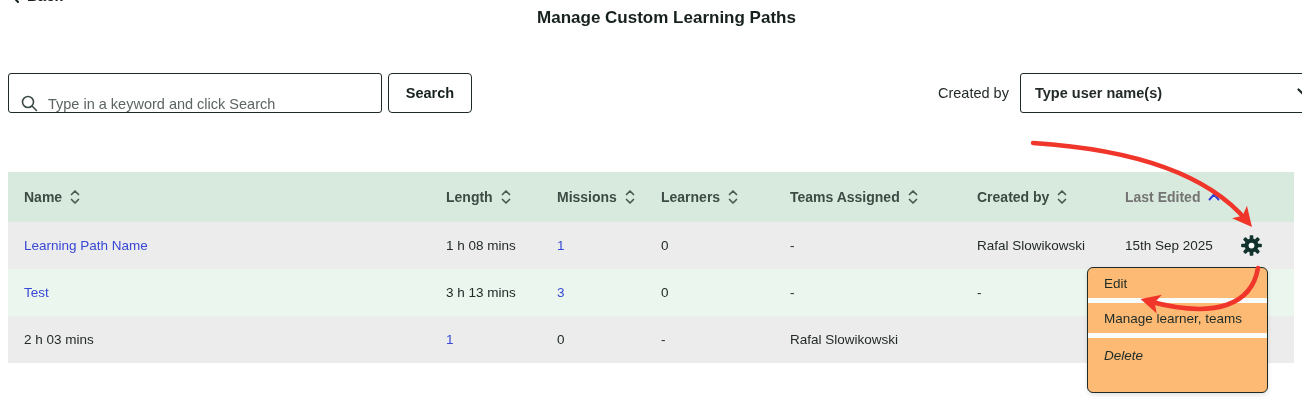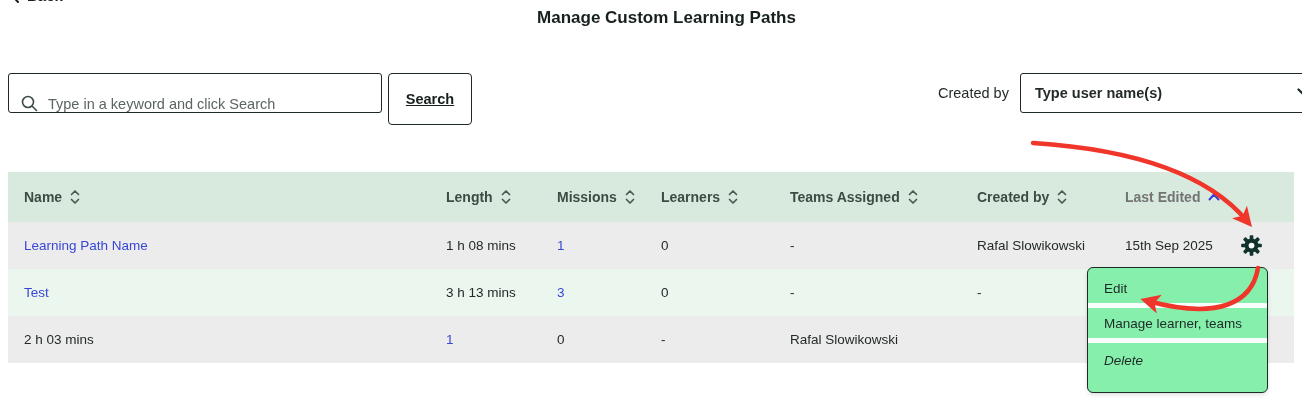--- a/index.html
+++ b/index.html
@@ -15,23 +15,23 @@
   
   .page-title { position:absolute; top:8px; left:0; width:1302px; text-align:center;
     font-size:17px; font-weight:700; color:#16201d;padding-left:31px; }
 
   
   .search-box { position:absolute; top:73px; left:8px; width:374px; height:40px;
     border:1px solid #1d2a26; border-radius:3px; background:#fff; display:flex; align-items:flex-end; padding:0 12px; gap:10px; }
   .search-box input { border:none; outline:none; flex:1; font-size:14.5px; color:#20262 4;
     font-family:"Liberation Sans", sans-serif; background:transparent; }
   .search-box input::placeholder { color:#5c6562; }
-  .search-btn { position:absolute; top:73px; left:388px; width:84px; height:52px;
+  .search-btn { position:absolute; top:73px; left:388px; width:84px; height:40px;
     border:1.5px solid #1d2a26; border-radius:4px; background:#fff; font-size:14.5px; font-weight:700;
-    color:#16201d; font-family:"Liberation Sans", sans-serif; cursor:pointer;text-decoration:underline; }
+    color:#16201d; font-family:"Liberation Sans", sans-serif; cursor:pointer; }
 
   .createdby-label { position:absolute; top:85px; left:938px; font-size:14.5px; color:#20262  4; color:#232b28; }
   .createdby-dd { position:absolute; top:73px; left:1020px; width:308px; height:40px;
     border:1px solid #1d2a26; border-radius:3px; background:#fff; display:flex; align-items:center;
     justify-content:space-between; padding:0 14px; cursor:pointer; }
   .createdby-dd .dd-text { font-size:14.5px; color:#232b28; font-weight:600; }
 
   
   .table { position:absolute; left:8px; top:172px; width:1286px; }
   .trow { display:grid; grid-template-columns:422px 111px 104px 129px 187px 148px 114px 55px;
@@ -42,22 +42,22 @@
   .sort-ico { display:inline-flex; }
   .tr { height:47px; font-size:13.5px; color:#20262  4; color:#232b28; }
   .tr.gray { background:#ececec; }
   .tr.mint { background:#eaf6ee; }
   a.cell-link { color:#3847d6; text-decoration:none; cursor:pointer; }
   .gear-cell { display:flex; align-items:center; }
   .gear { width:23px; height:23px; margin-left:1px; cursor:pointer; }
 
   
   .ctx-menu { position:absolute; left:1087px; top:267px; width:181px; height:126px;
-    background:#86efac; border:1.5px solid #1d2a26; border-radius:6px; overflow:hidden;
-    box-shadow:0 2px 4px rgba(0,0,0,0.12); z-index:20; padding-top:5px; }
+    background:#fdba74; border:1.5px solid #1d2a26; border-radius:6px; overflow:hidden;
+    box-shadow:0 2px 4px rgba(0,0,0,0.12); z-index:20; }
   .ctx-item { height:35px; display:flex; align-items:center; padding-left:16px;
     font-size:13.5px; color:#1d2a26; cursor:pointer; border-bottom:5px solid #f8fcfa; }
   .ctx-item:last-child { border-bottom:none;font-style:italic; }
 
   
   .arrows { position:absolute; inset:0; width:1302px; height:418px; pointer-events:none; z-index:40; }
 </style>
 </head>
 <body>
 

